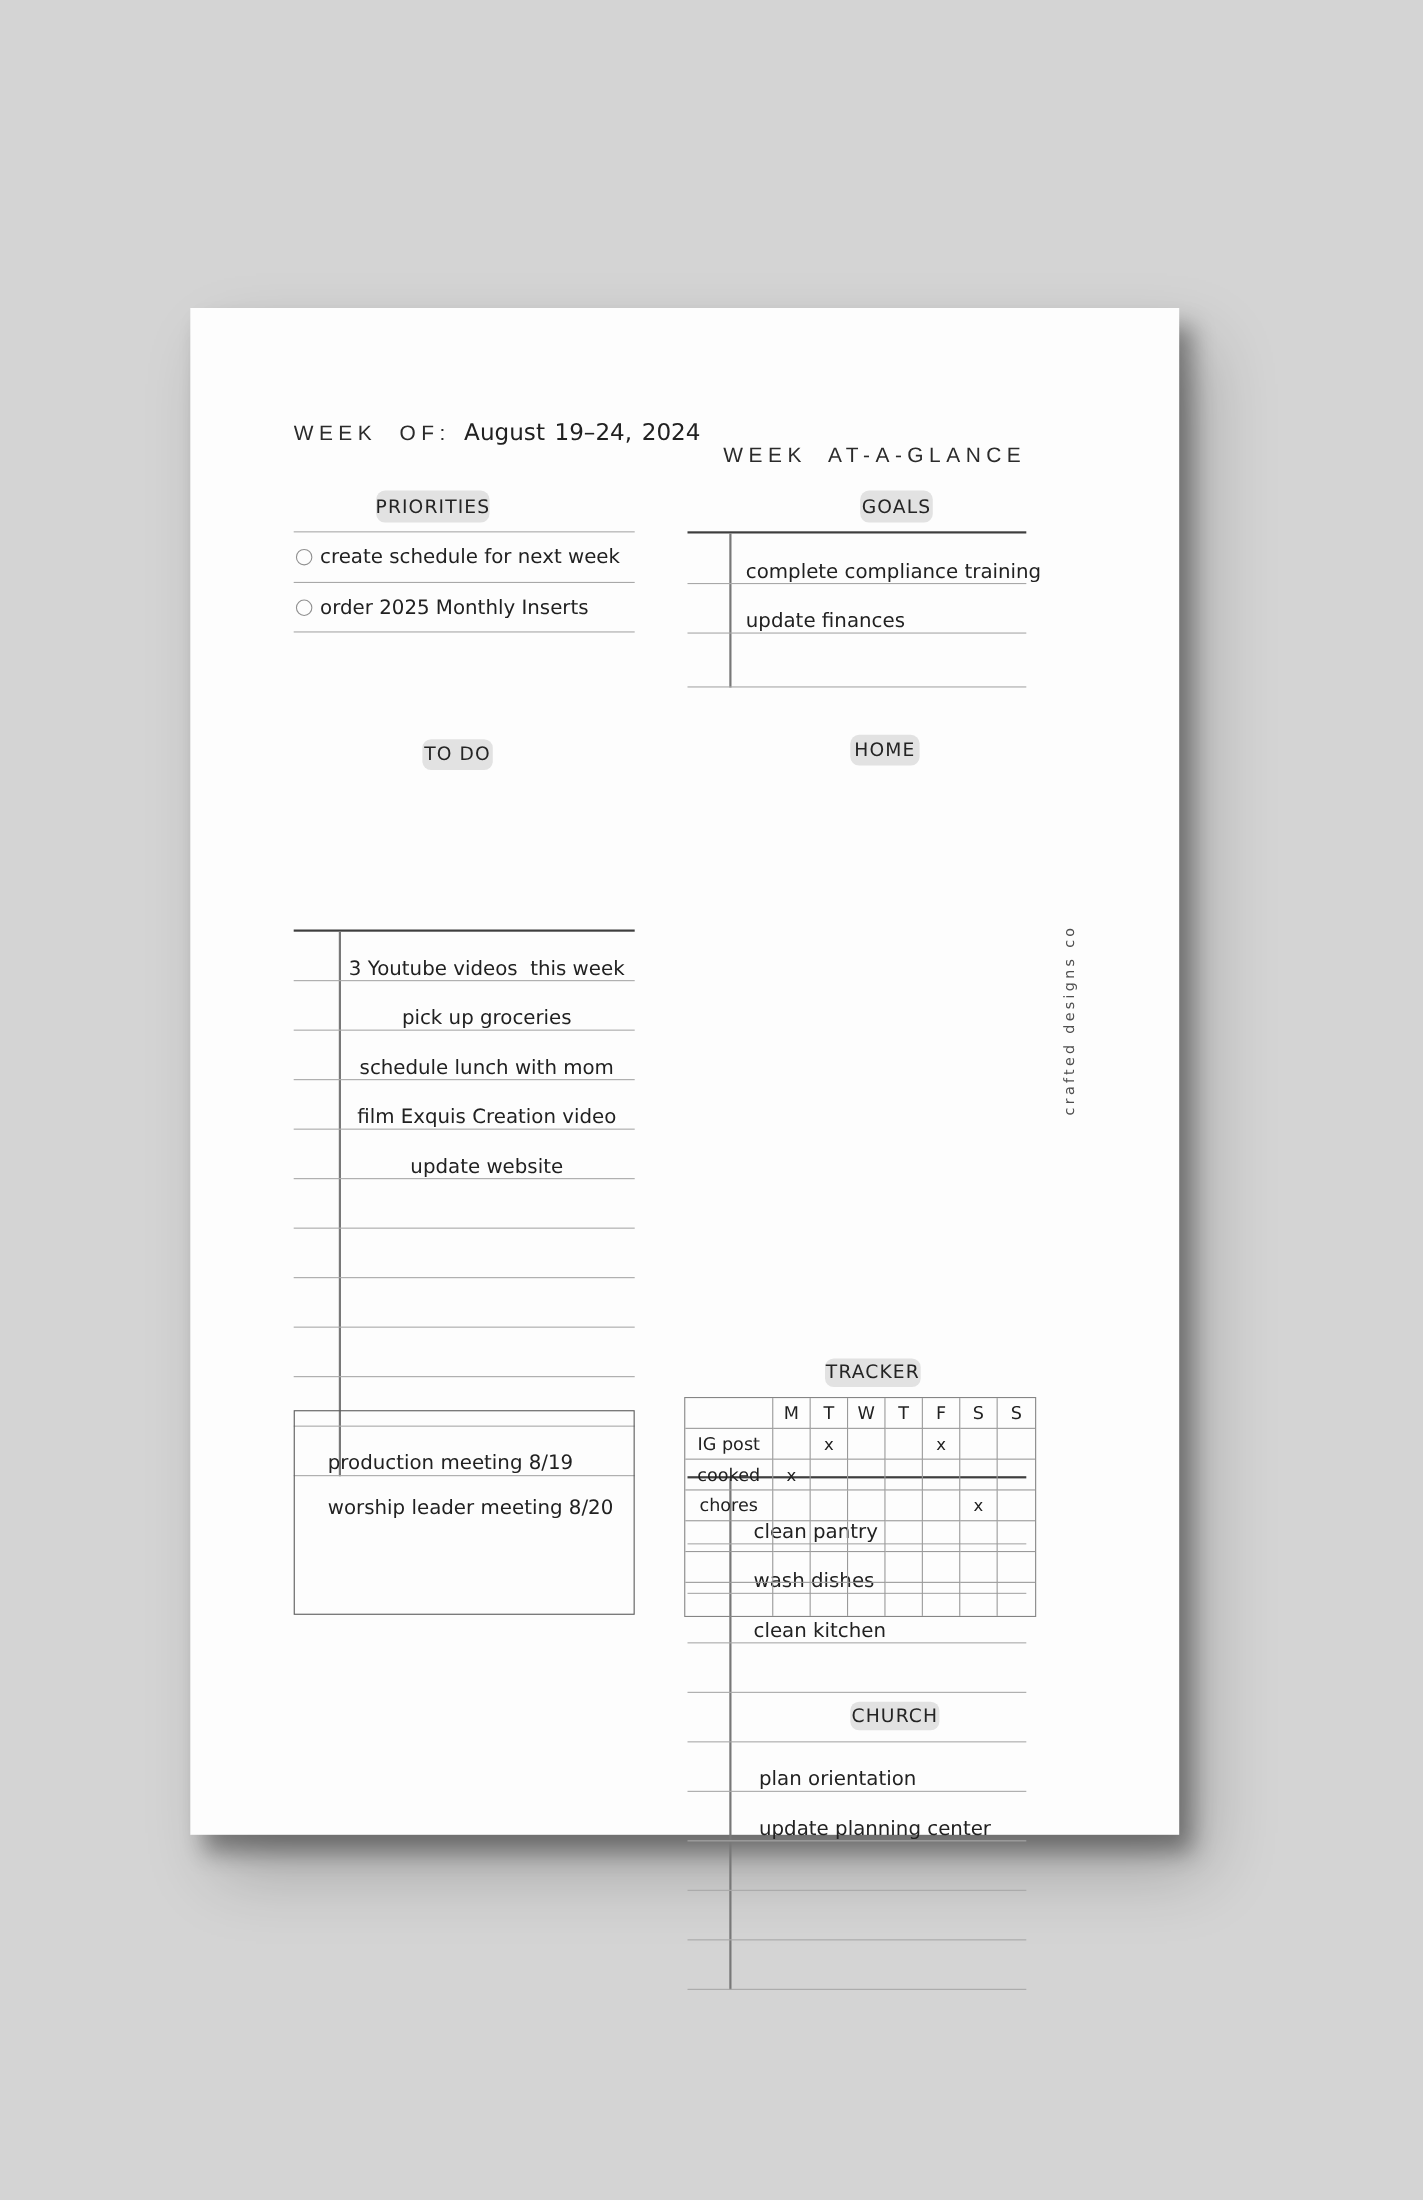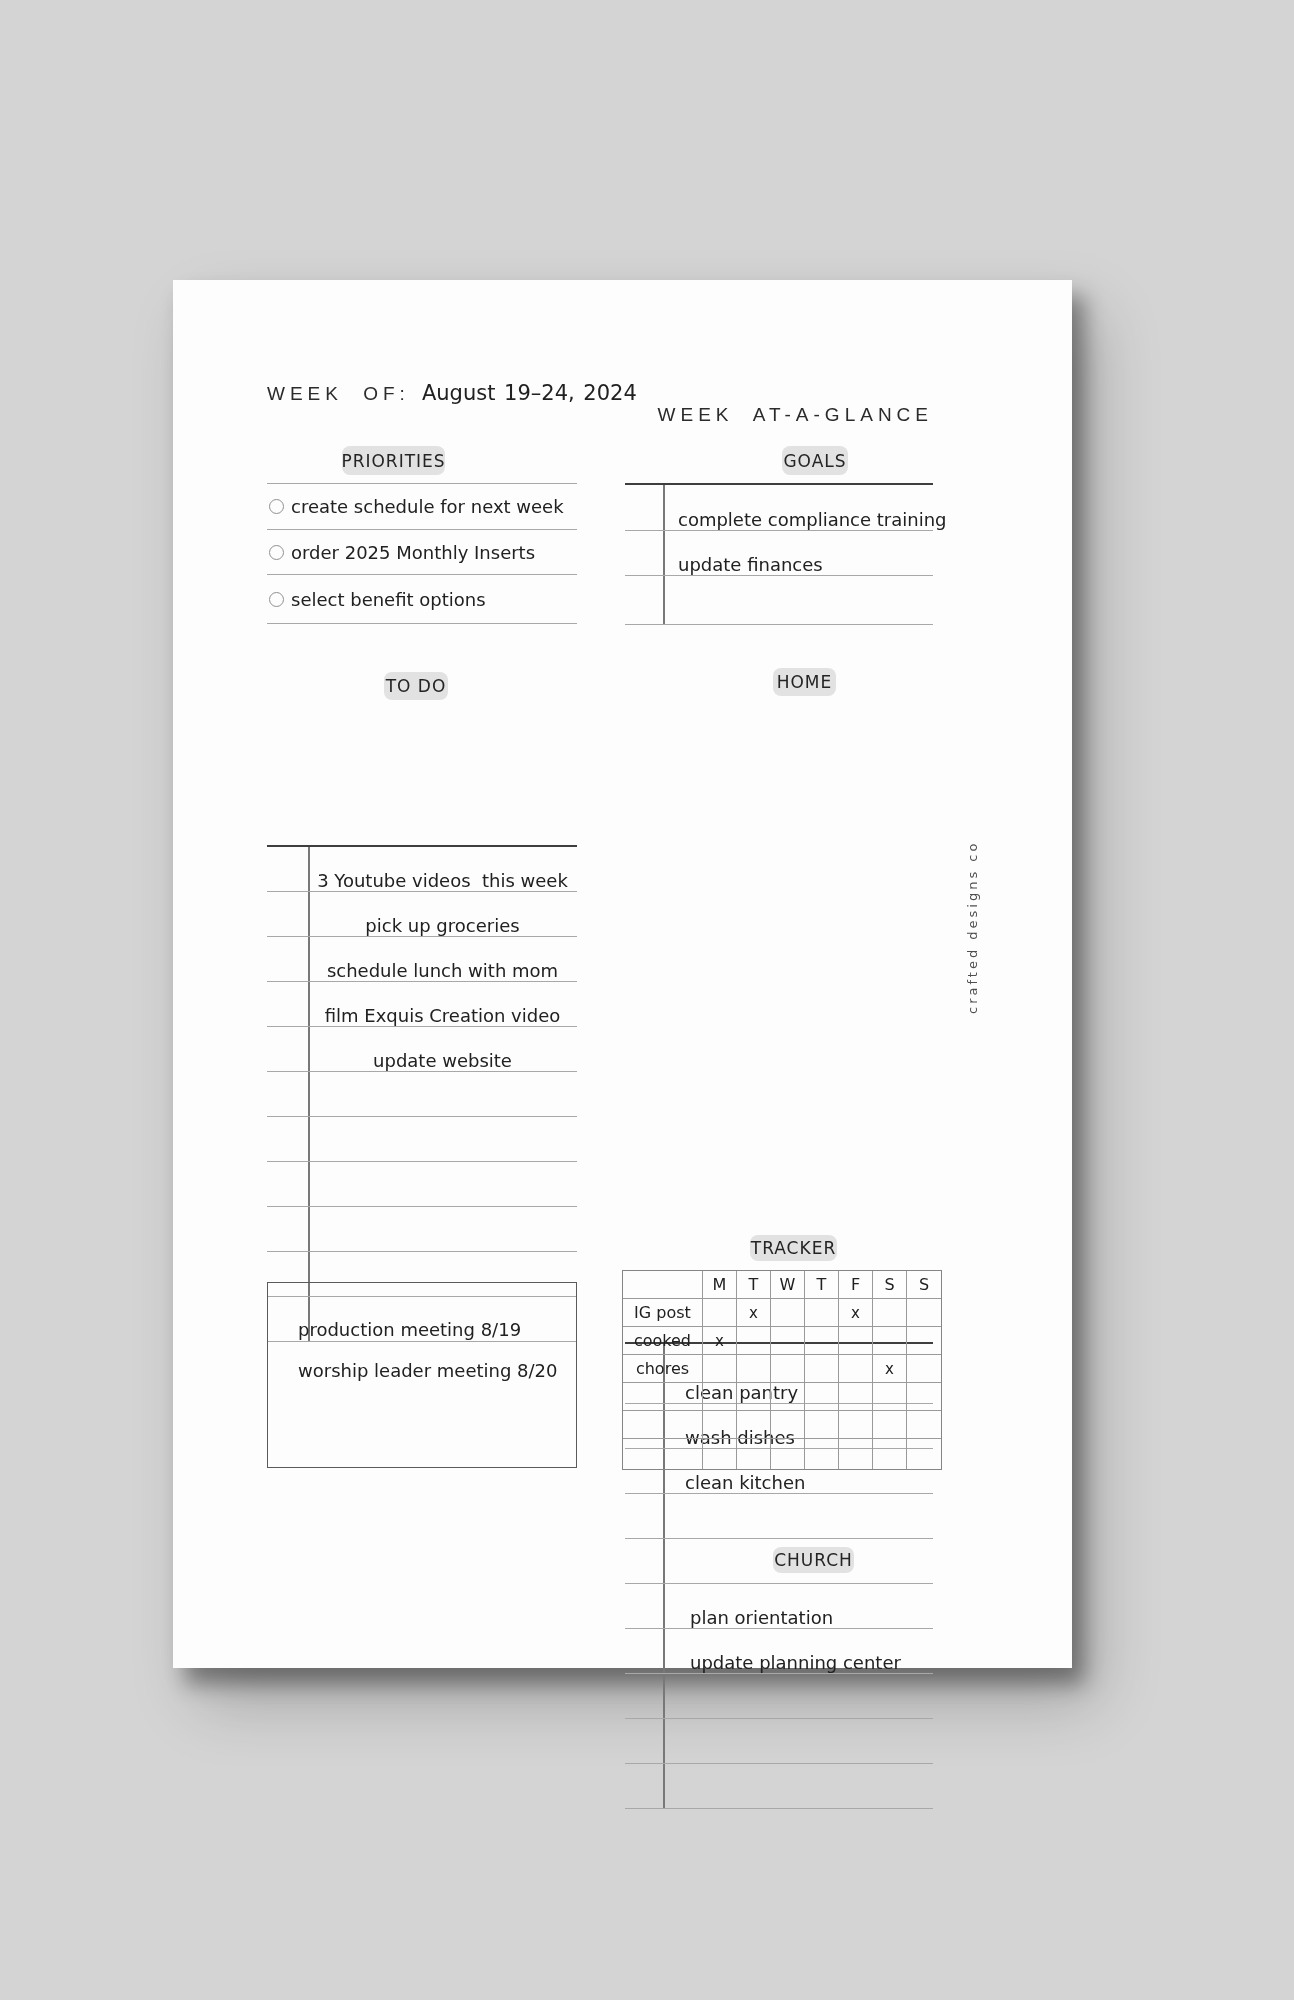--- a/index.html
+++ b/index.html
@@ -67,24 +67,20 @@
 
     <div class="abs badge" style="left:169px; top:166px; width:103px; height:29px;">PRIORITIES</div>
     <div class="abs sect" style="left:94px; top:203px; width:310px;">
       <div class="row" style="height:46px;">
         <span class="circle"></span>
         <span>create schedule for next week</span>
       </div>
       <div class="row" style="height:45px;">
         <span class="circle"></span>
         <span>order 2025 Monthly Inserts</span>
-      </div>
-      <div class="row" style="height:49px;">
-        <span class="circle"></span>
-        <span>select benefit options</span>
       </div>
     </div>
 
     <div class="abs badge" style="left:609px; top:166px; width:66px; height:29px;">GOALS</div>
     <div class="abs table" style="left:452px; top:203px; width:308px;">
       <div class="vdiv" style="left:38px;"></div>
       <div class="row" style="height:46px; padding-left:53px;">
         <span>complete compliance training</span>
       </div>
       <div class="row" style="height:45px; padding-left:53px;">

